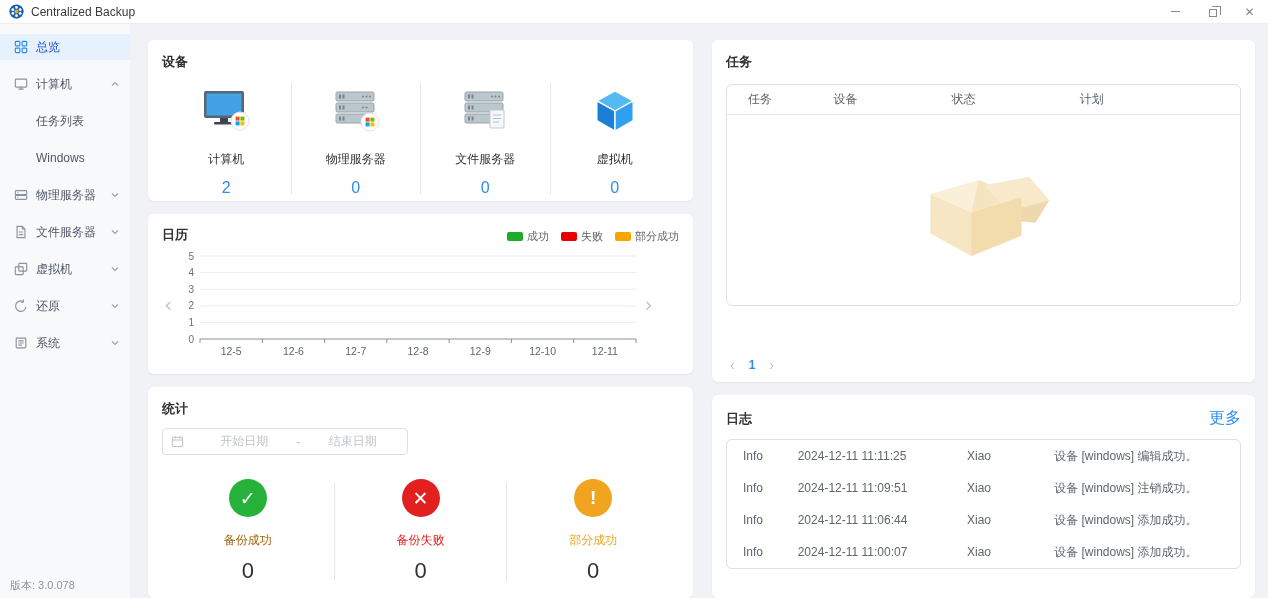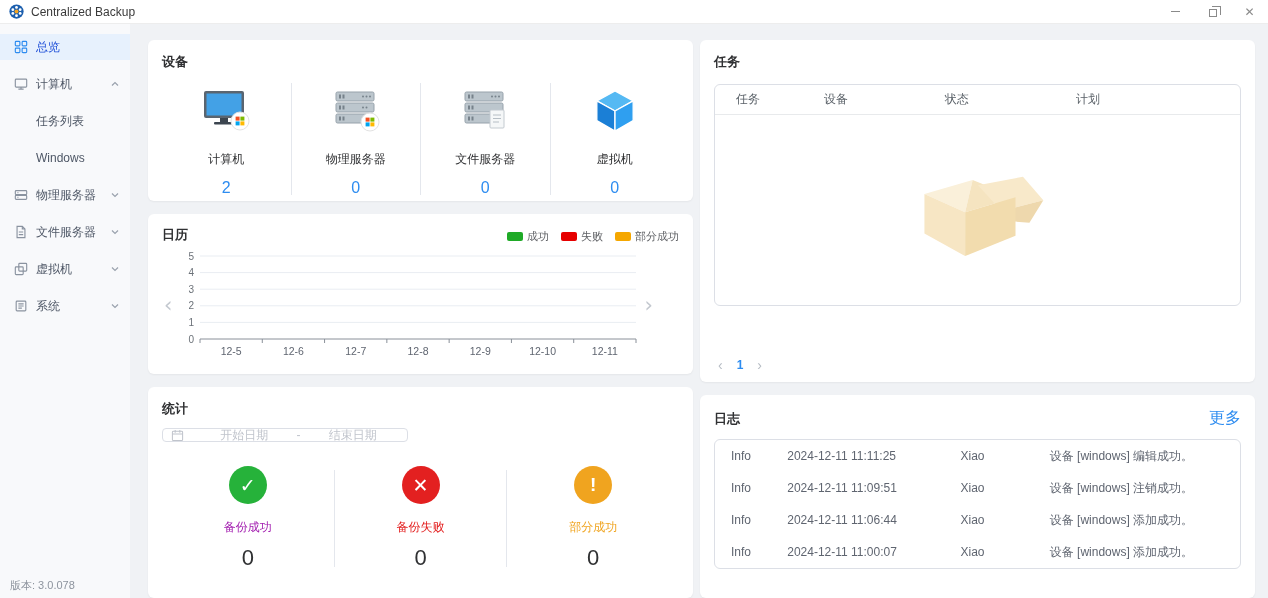--- a/index.html
+++ b/index.html
@@ -26,21 +26,21 @@
   .side-item { height:26px; display:flex; align-items:center; padding:0 10px 0 14px;
     margin-bottom:11px; color:#4e5766; cursor:pointer; }
   .side-item .s-icon { width:14px; height:14px; margin-right:8px; color:#8a93a0; display:flex; align-items:center; }
   .side-item .s-label { font-size:12px; }
   .side-item .s-chevron { margin-left:auto; color:#9aa2ad; display:flex; align-items:center; }
   .side-item.selected { background:#e7f1fd; color:#1d4ed8; }
   .side-item.selected .s-icon { color:#2d8cf0; }
   .side-item.child { padding-left:36px; }
   .version { position:absolute; left:10px; bottom:5px; color:#8d949e; font-size:11px; }
 
-  .main { flex:1; padding:16px 13px 0 18px; display:flex; gap:7px; }
+  .main { flex:1; padding:16px 13px 0 18px; display:flex; gap:19px; }
   .col { display:flex; flex-direction:column; }
   .col.left { width:545px; flex:0 0 auto; }
   .col.right { flex:1; }
   .card { background:#fff; border-radius:6px; box-shadow:0 1px 2px rgba(0,0,0,.05); position:relative; }
   .card h3 { font-size:13px; font-weight:bold; color:#303133; }
 
   
   .card.devices { height:165px; margin-bottom:13px; padding:13px 14px 0; }
   .dev-row { display:flex; margin-top:10px; align-items:stretch; }
   .dev-item { flex:1; display:flex; flex-direction:column; align-items:center; }
@@ -54,21 +54,21 @@
   .cal-head { display:flex; align-items:center; }
   .legend { margin-left:auto; display:flex; gap:12px; align-items:center; margin-top:2px;padding-left:6px; }
   .legend-item { display:flex; align-items:center; gap:4px; font-size:11px; color:#606266; cursor:pointer; }
   .legend-swatch { width:16px; height:9px; border-radius:2px; display:block; }
   .cal-body { display:flex; align-items:center; margin-top:2px; }
   .nav-chevron { font-size:21px; color:#c3c8cf; line-height:1; cursor:pointer; padding:0 2px;
     font-family:"DejaVu Sans",sans-serif; }
 
   
   .card.stats { height:216px; padding:13px 14px 0; }
-  .date-range { margin-top:10px; width:246px; height:14px; border:1px solid #dcdfe6; border-radius:4px;
+  .date-range { margin-top:10px; width:246px; height:27px; border:1px solid #dcdfe6; border-radius:4px;
     display:flex; align-items:center; padding:0 8px; color:#c0c4cc; cursor:text; }
   .date-range .cal-icon { display:flex; margin-right:14px; color:#c0c4cc; }
   .date-range .ph { flex:1; text-align:center; font-size:12px; }
   .date-range .sep { padding:0 6px; }
   .stats-row { display:flex; margin-top:24px; align-items:stretch; }
   .stat-item { flex:1; display:flex; flex-direction:column; align-items:center; }
   .stat-circle { width:38px; height:38px; border-radius:50%; display:flex; align-items:center;
     justify-content:center; color:#fff; font-size:19px; font-weight:bold; }
   .stat-label { margin-top:15px; font-size:12px; }
   .stat-value { margin-top:9px; font-size:22px; color:#303133; }
@@ -198,20 +198,34 @@
           </span>
         </div>
         <div class="side-item">
           <span class="s-icon">
             <svg viewBox="0 0 16 16" width="14" height="14" fill="none" stroke="currentColor" stroke-width="1.3">
               <rect x="5.5" y="1.5" width="9" height="9" rx="1"></rect>
               <rect x="1.5" y="5.5" width="9" height="9" rx="1"></rect>
             </svg>
           </span>
           <span class="s-label">虚拟机</span>
+          <span class="s-chevron">
+            <svg width="10" height="10" viewBox="0 0 10 10" fill="none" stroke="currentColor" stroke-width="1.2">
+              <path d="M2 3.5l3 3 3-3"></path>
+            </svg>
+          </span>
+        </div>
+        <div class="side-item">
+          <span class="s-icon">
+            <svg viewBox="0 0 16 16" width="14" height="14" fill="none" stroke="currentColor" stroke-width="1.3">
+              <path d="M13.7 9.4A6 6 0 1 1 10.8 2.9"></path>
+              <path d="M10.8 0.6v3.2H7.6" stroke-width="1.1"></path>
+            </svg>
+          </span>
+          <span class="s-label">还原</span>
           <span class="s-chevron">
             <svg width="10" height="10" viewBox="0 0 10 10" fill="none" stroke="currentColor" stroke-width="1.2">
               <path d="M2 3.5l3 3 3-3"></path>
             </svg>
           </span>
         </div>
         <div class="side-item">
           <span class="s-icon">
             <svg viewBox="0 0 16 16" width="14" height="14" fill="none" stroke="currentColor" stroke-width="1.3">
               <rect x="2.5" y="2.5" width="11" height="11" rx="1"></rect>
@@ -400,21 +414,21 @@
                 <path d="M1.5 5.5h11M4.5 1v3M9.5 1v3"></path>
             </svg>
           </span>
           <span class="ph">开始日期</span>
           <span class="sep">-</span>
           <span class="ph">结束日期</span>
         </div>
         <div class="stats-row" id="stats-row">
             <div class="stat-item">
               <div class="stat-circle" style="background: rgb(38, 178, 58);">✓</div>
-              <div class="stat-label" style="color: #a21caf;">备份成功</div>
+              <div class="stat-label" style="color: #a16207;">备份成功</div>
               <div class="stat-value">0</div>
             </div>
             <div class="stat-divider"></div>
             <div class="stat-item">
               <div class="stat-circle" style="background: rgb(227, 32, 32);">✕</div>
               <div class="stat-label" style="color: rgb(227, 32, 32);">备份失败</div>
               <div class="stat-value">0</div>
             </div>
             <div class="stat-divider"></div>
             <div class="stat-item">

